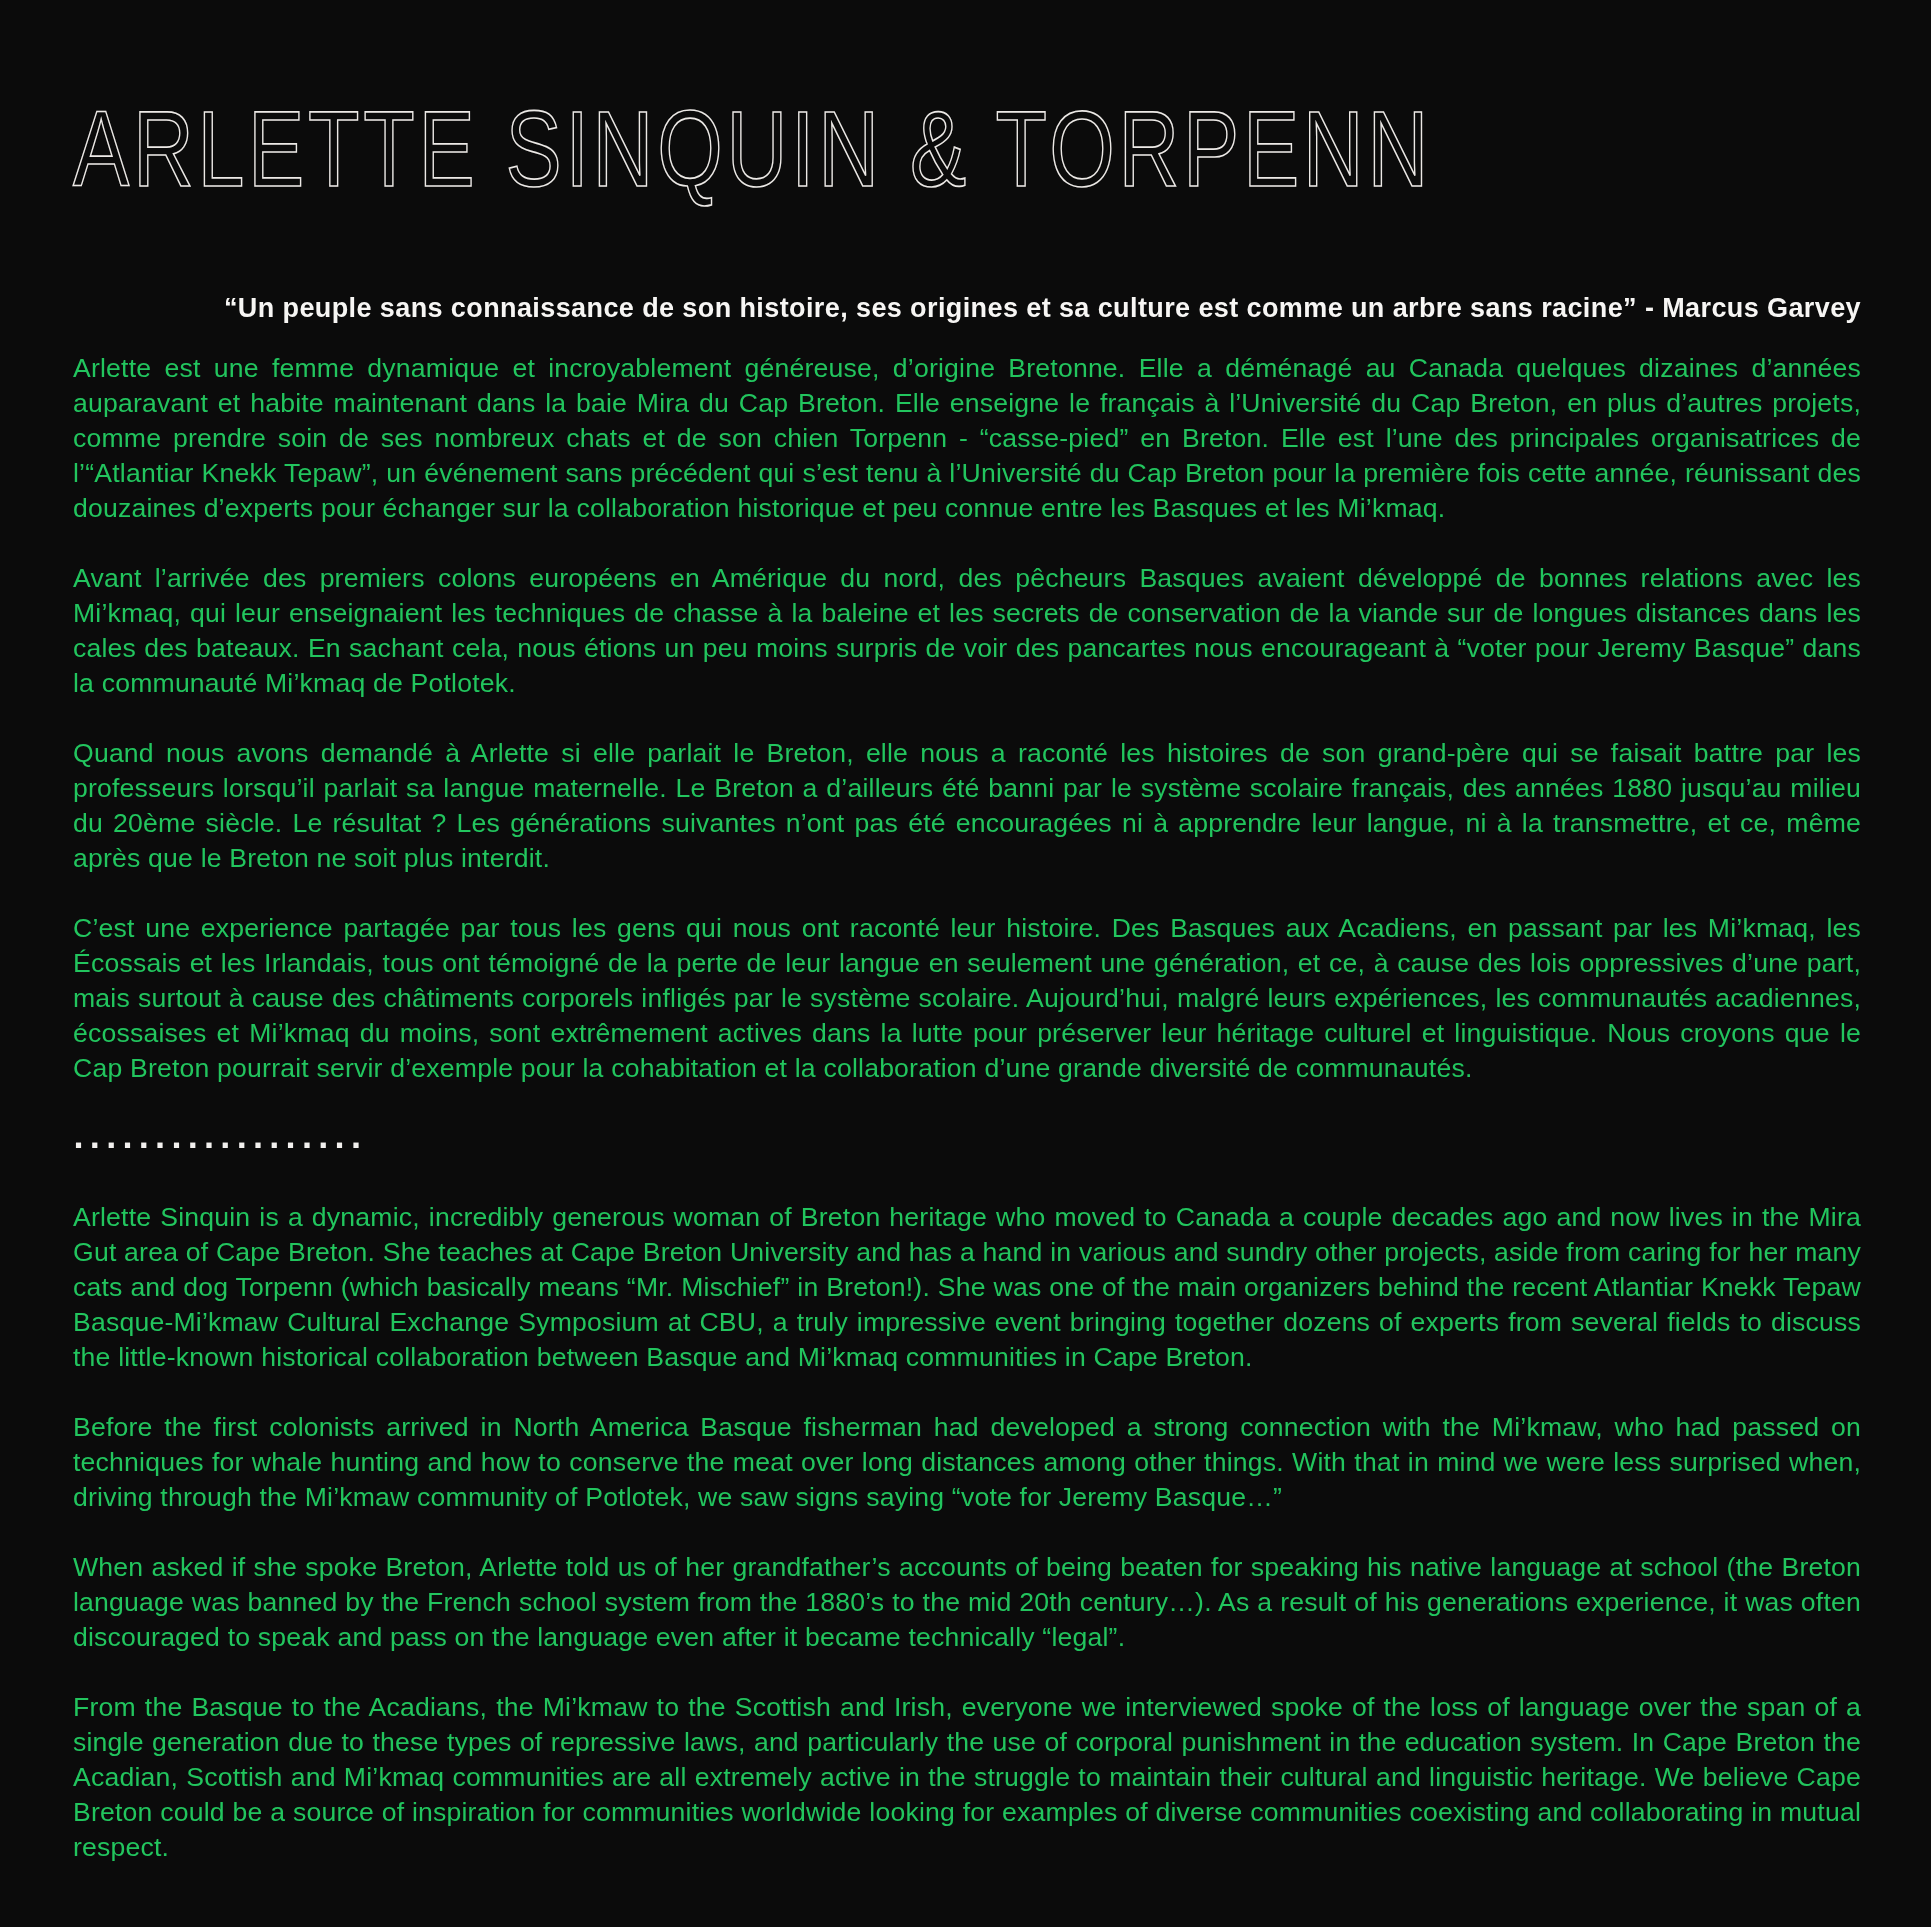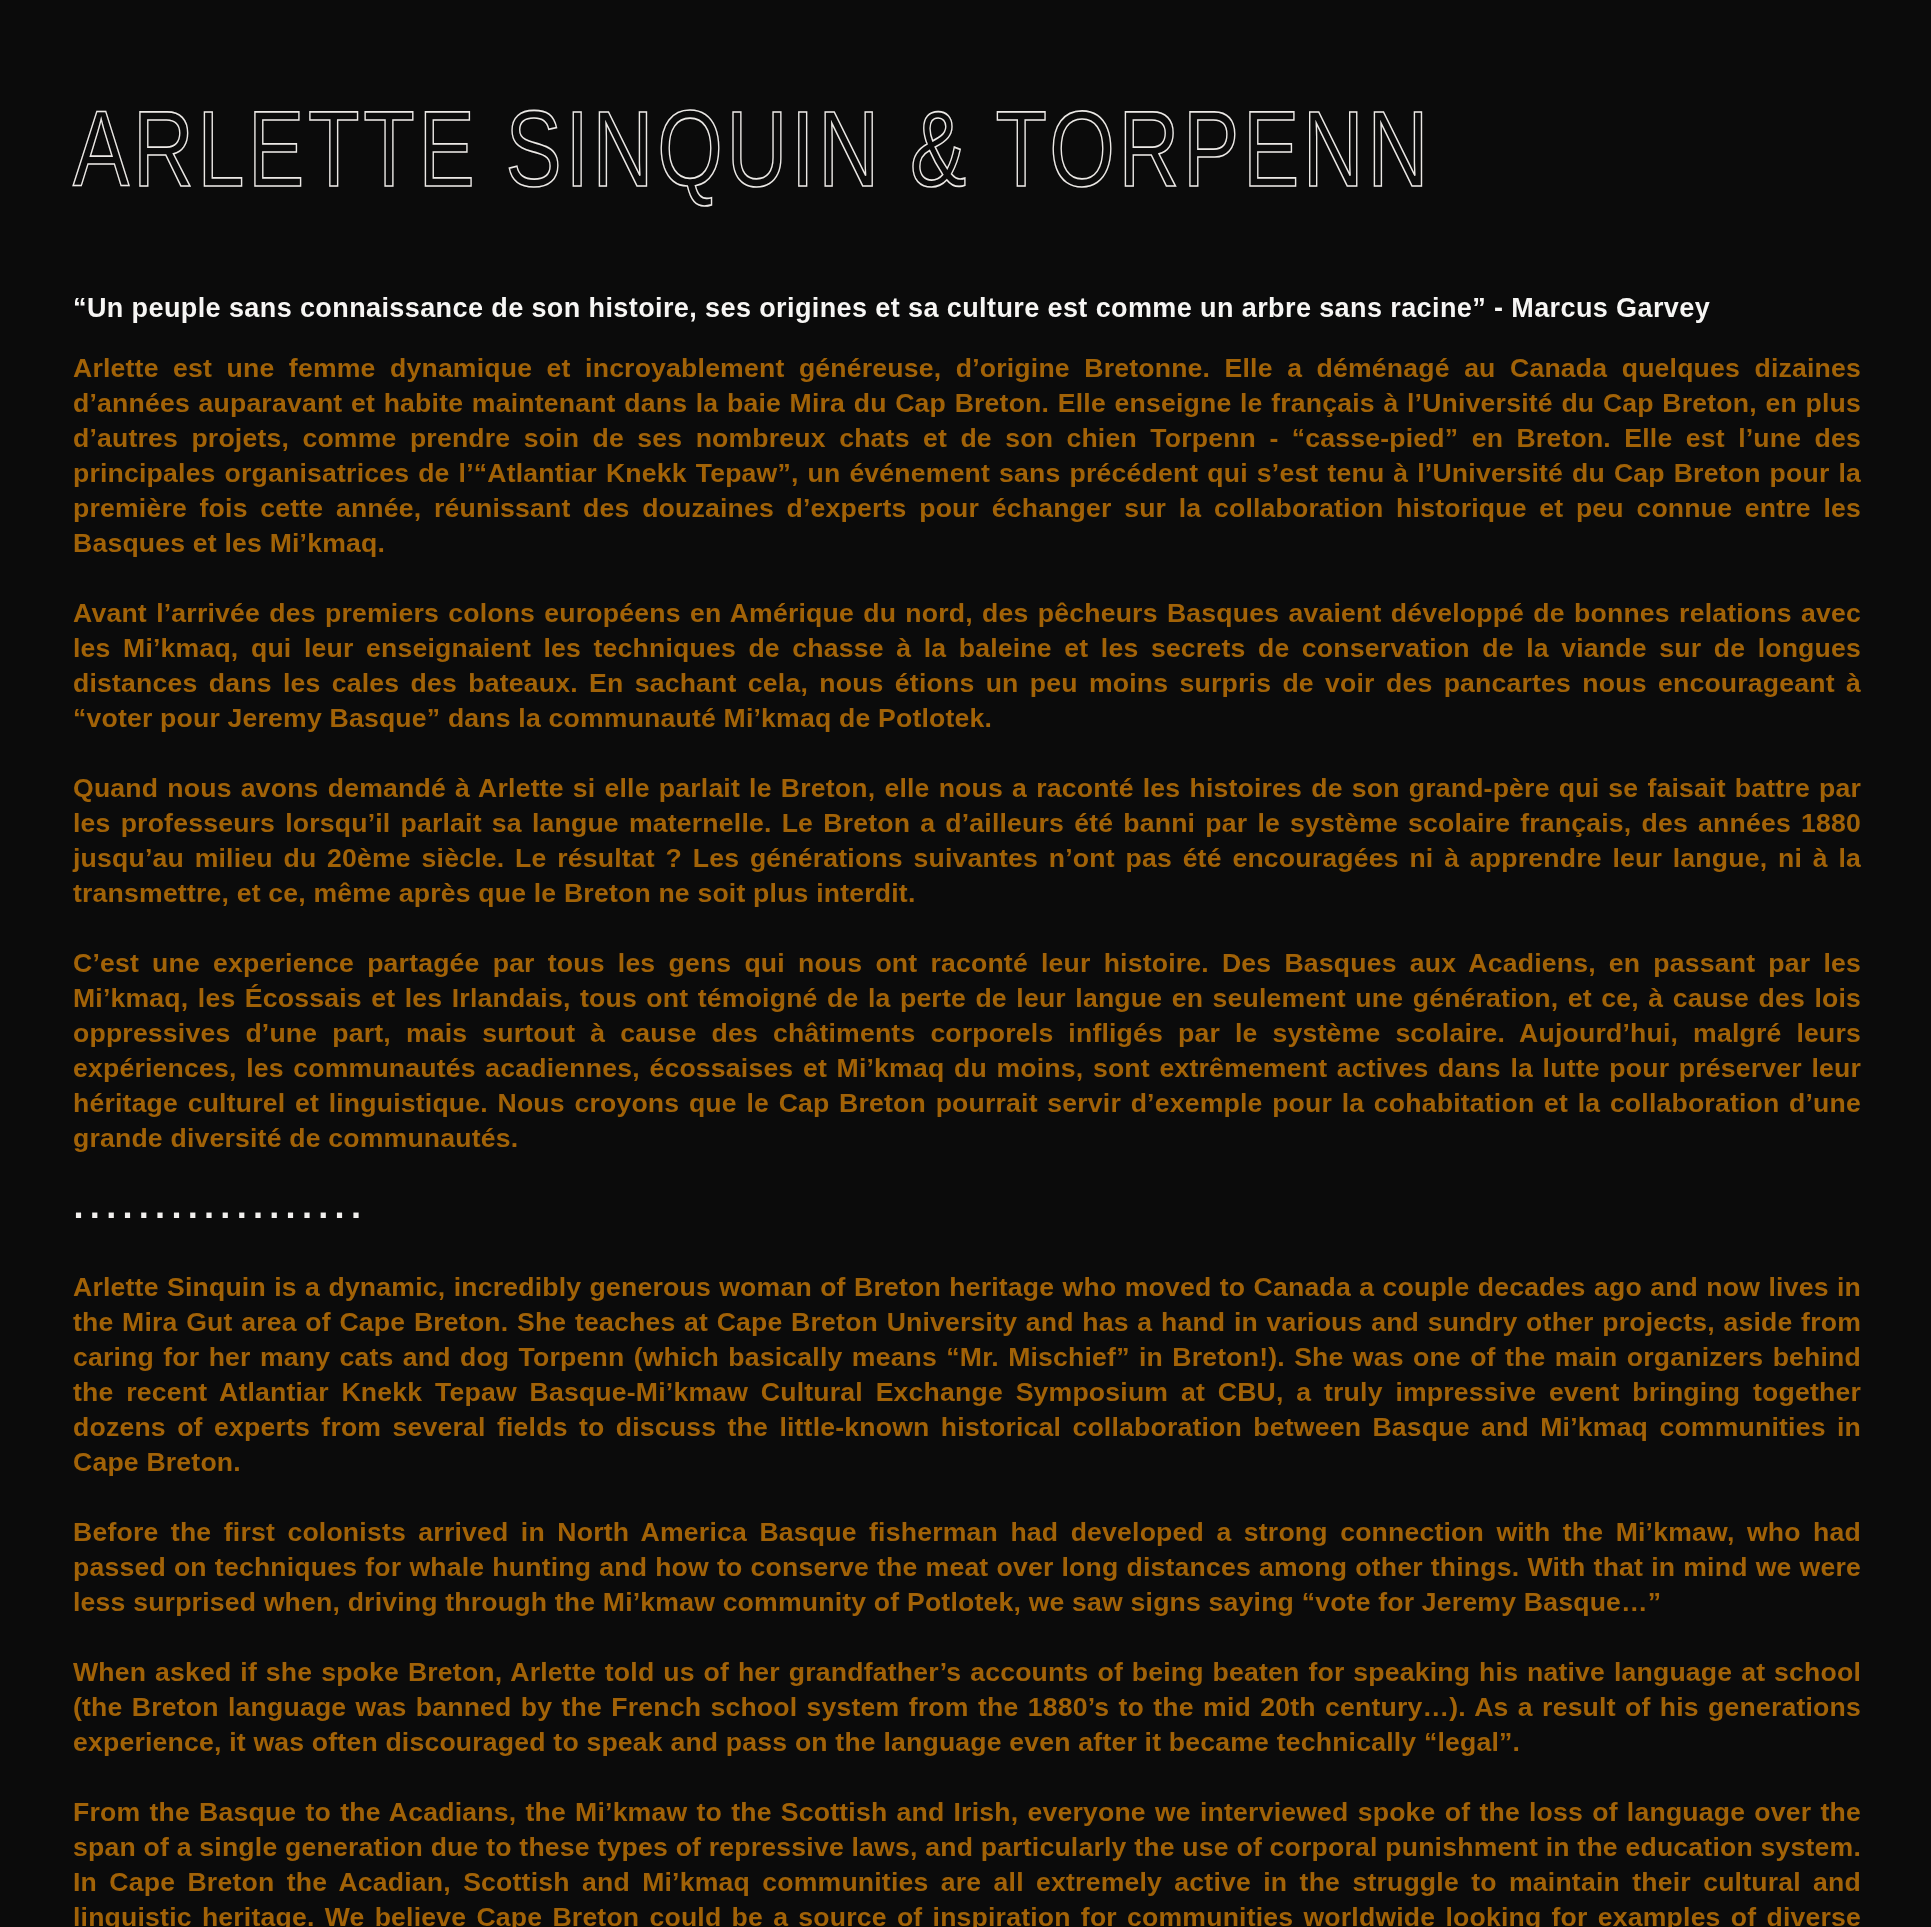--- a/index.html
+++ b/index.html
@@ -34,29 +34,29 @@
     .page-title { color: #ece9e6; }
   }
 
   .quote {
     font-size: 27px;
     font-weight: 700;
     line-height: 35px;
     letter-spacing: 0.4px;
     color: #f7f6f4;
     margin-bottom: 25px;
-    text-align: left;
+    text-align: right;
   }
 
   .para {
     font-size: 26.6px;
-    font-weight: 700;
+    font-weight: 400;
     line-height: 35px;
     letter-spacing: 0.2px;
-    color: #a16207;
+    color: #22c55e;
     text-align: justify;
     margin-bottom: 35px;
   }
 
   .dots {
     font-family: "DejaVu Sans", sans-serif;
     font-size: 29px;
     font-weight: 900;
     letter-spacing: 5.3px;
     color: #f2f0ee;

